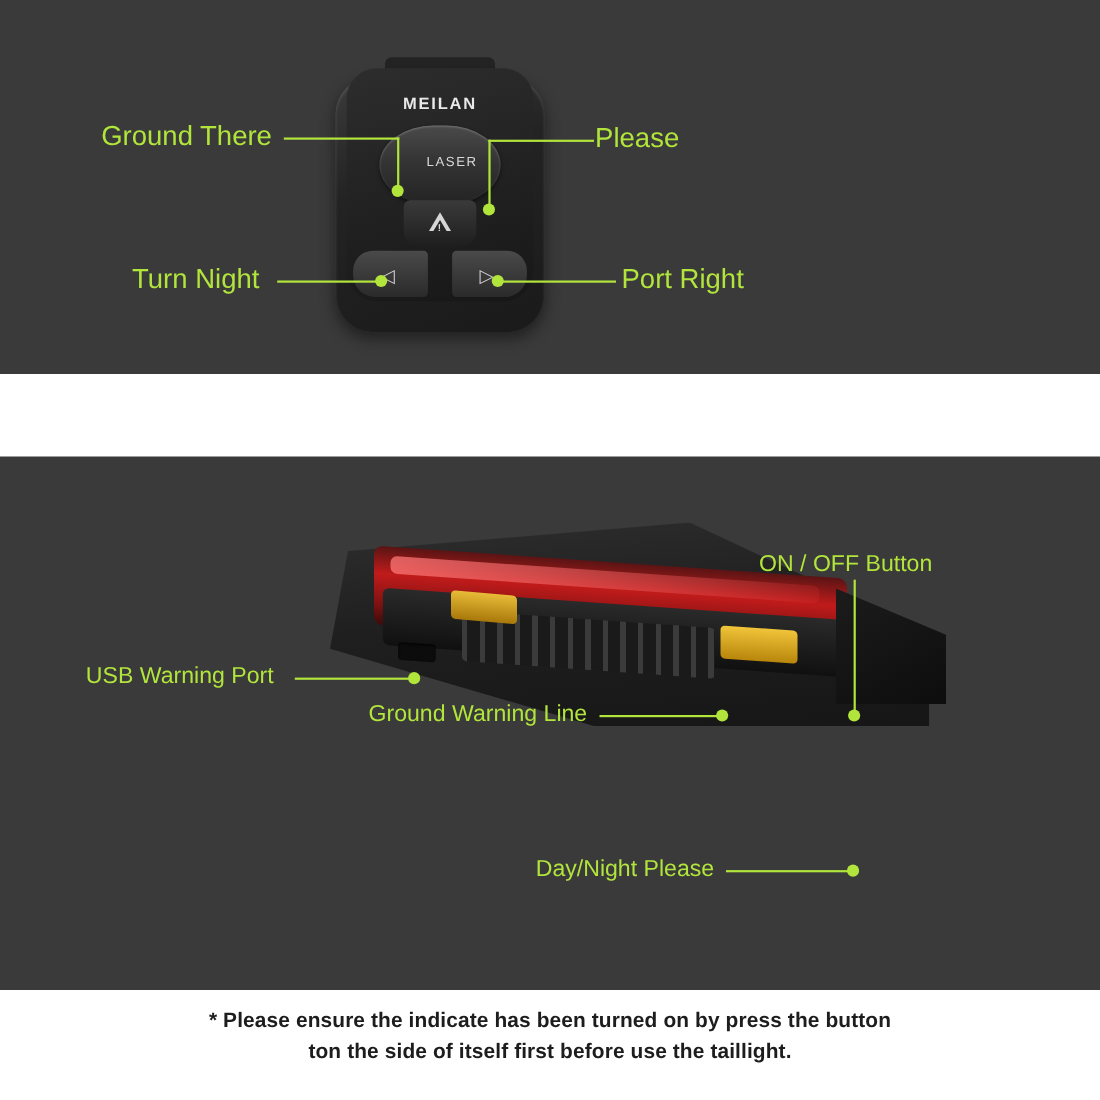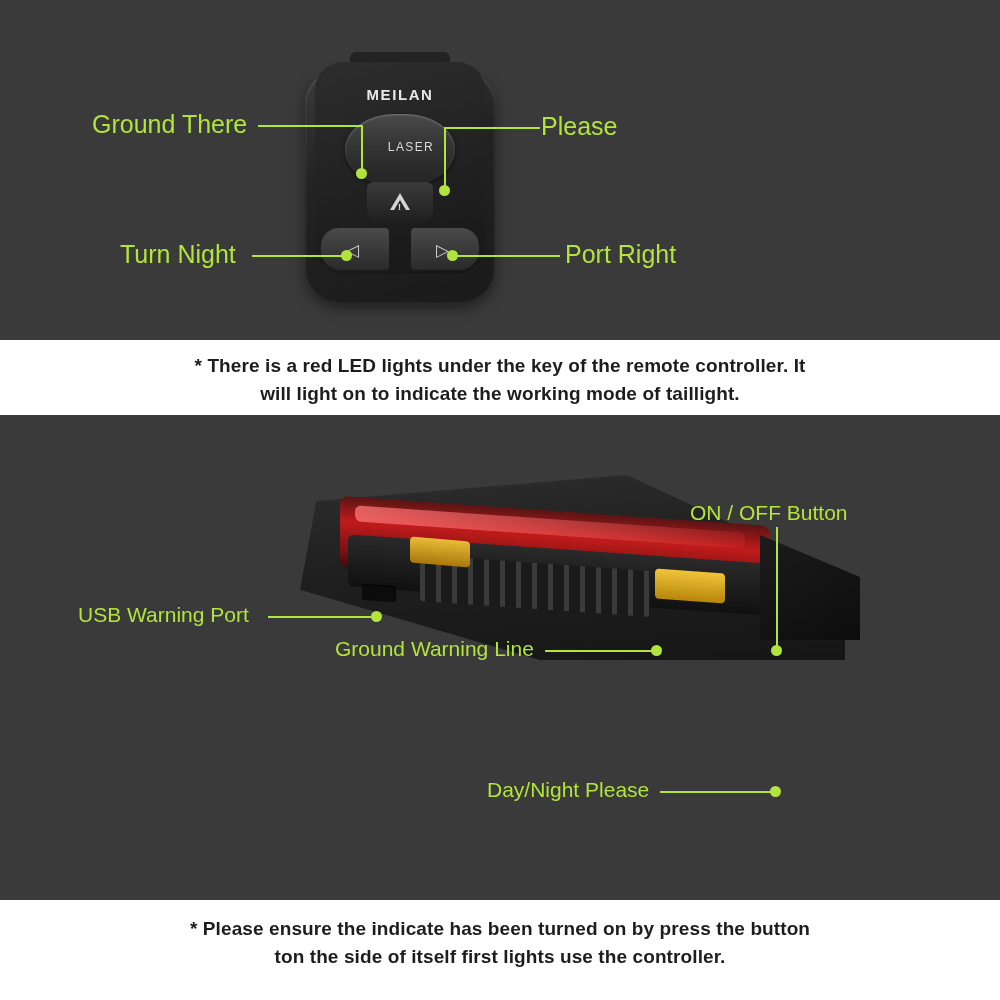--- a/index.html
+++ b/index.html
@@ -169,24 +169,20 @@
 
     <div class="label" style="left:120px;top:240px;">Turn Night</div>
     <div class="ln h" style="left:252px;top:255px;width:95px;"></div>
     <div class="dot" style="left:341px;top:250px;"></div>
 
     <div class="label" style="left:565px;top:240px;">Port Right</div>
     <div class="ln h" style="left:452px;top:255px;width:108px;"></div>
     <div class="dot" style="left:447px;top:250px;"></div>
   </div>
 
-  <div id="panel-note1">
-    <div class="note-text" style="top:12px;">* There is a red LED lights under the key of the remote controller. It</div>
-    <div class="note-text" style="top:40px;">will light on to indicate the working mode of taillight.</div>
-  </div>
 
   <div class="panel-dark" id="panel-mid">
 
     <div id="taillight">
       <div class="tl-body"></div>
       <div class="tl-lens"></div>
       <div class="tl-lens-hi"></div>
       <div class="tl-inner-dark"></div>
       <div class="tl-fins"></div>
       <div class="tl-amber"></div>
@@ -207,16 +203,16 @@
     <div class="ln h" style="left:545px;top:235px;width:110px;"></div>
     <div class="dot" style="left:651px;top:230px;"></div>
 
     <div class="label med" style="left:487px;top:363px;">Day/Night Please</div>
     <div class="ln h" style="left:660px;top:376px;width:116px;"></div>
     <div class="dot" style="left:770px;top:371px;"></div>
   </div>
 
   <div id="panel-note2">
     <div class="note-text" style="top:15px;">* Please ensure the indicate has been turned on by press the button</div>
-    <div class="note-text" style="top:43px;">ton the side of itself first lights use the controller.</div>
+    <div class="note-text" style="top:43px;">ton the side of itself first before use the taillight.</div>
   </div>
 
 </div>
 
 </body></html>

